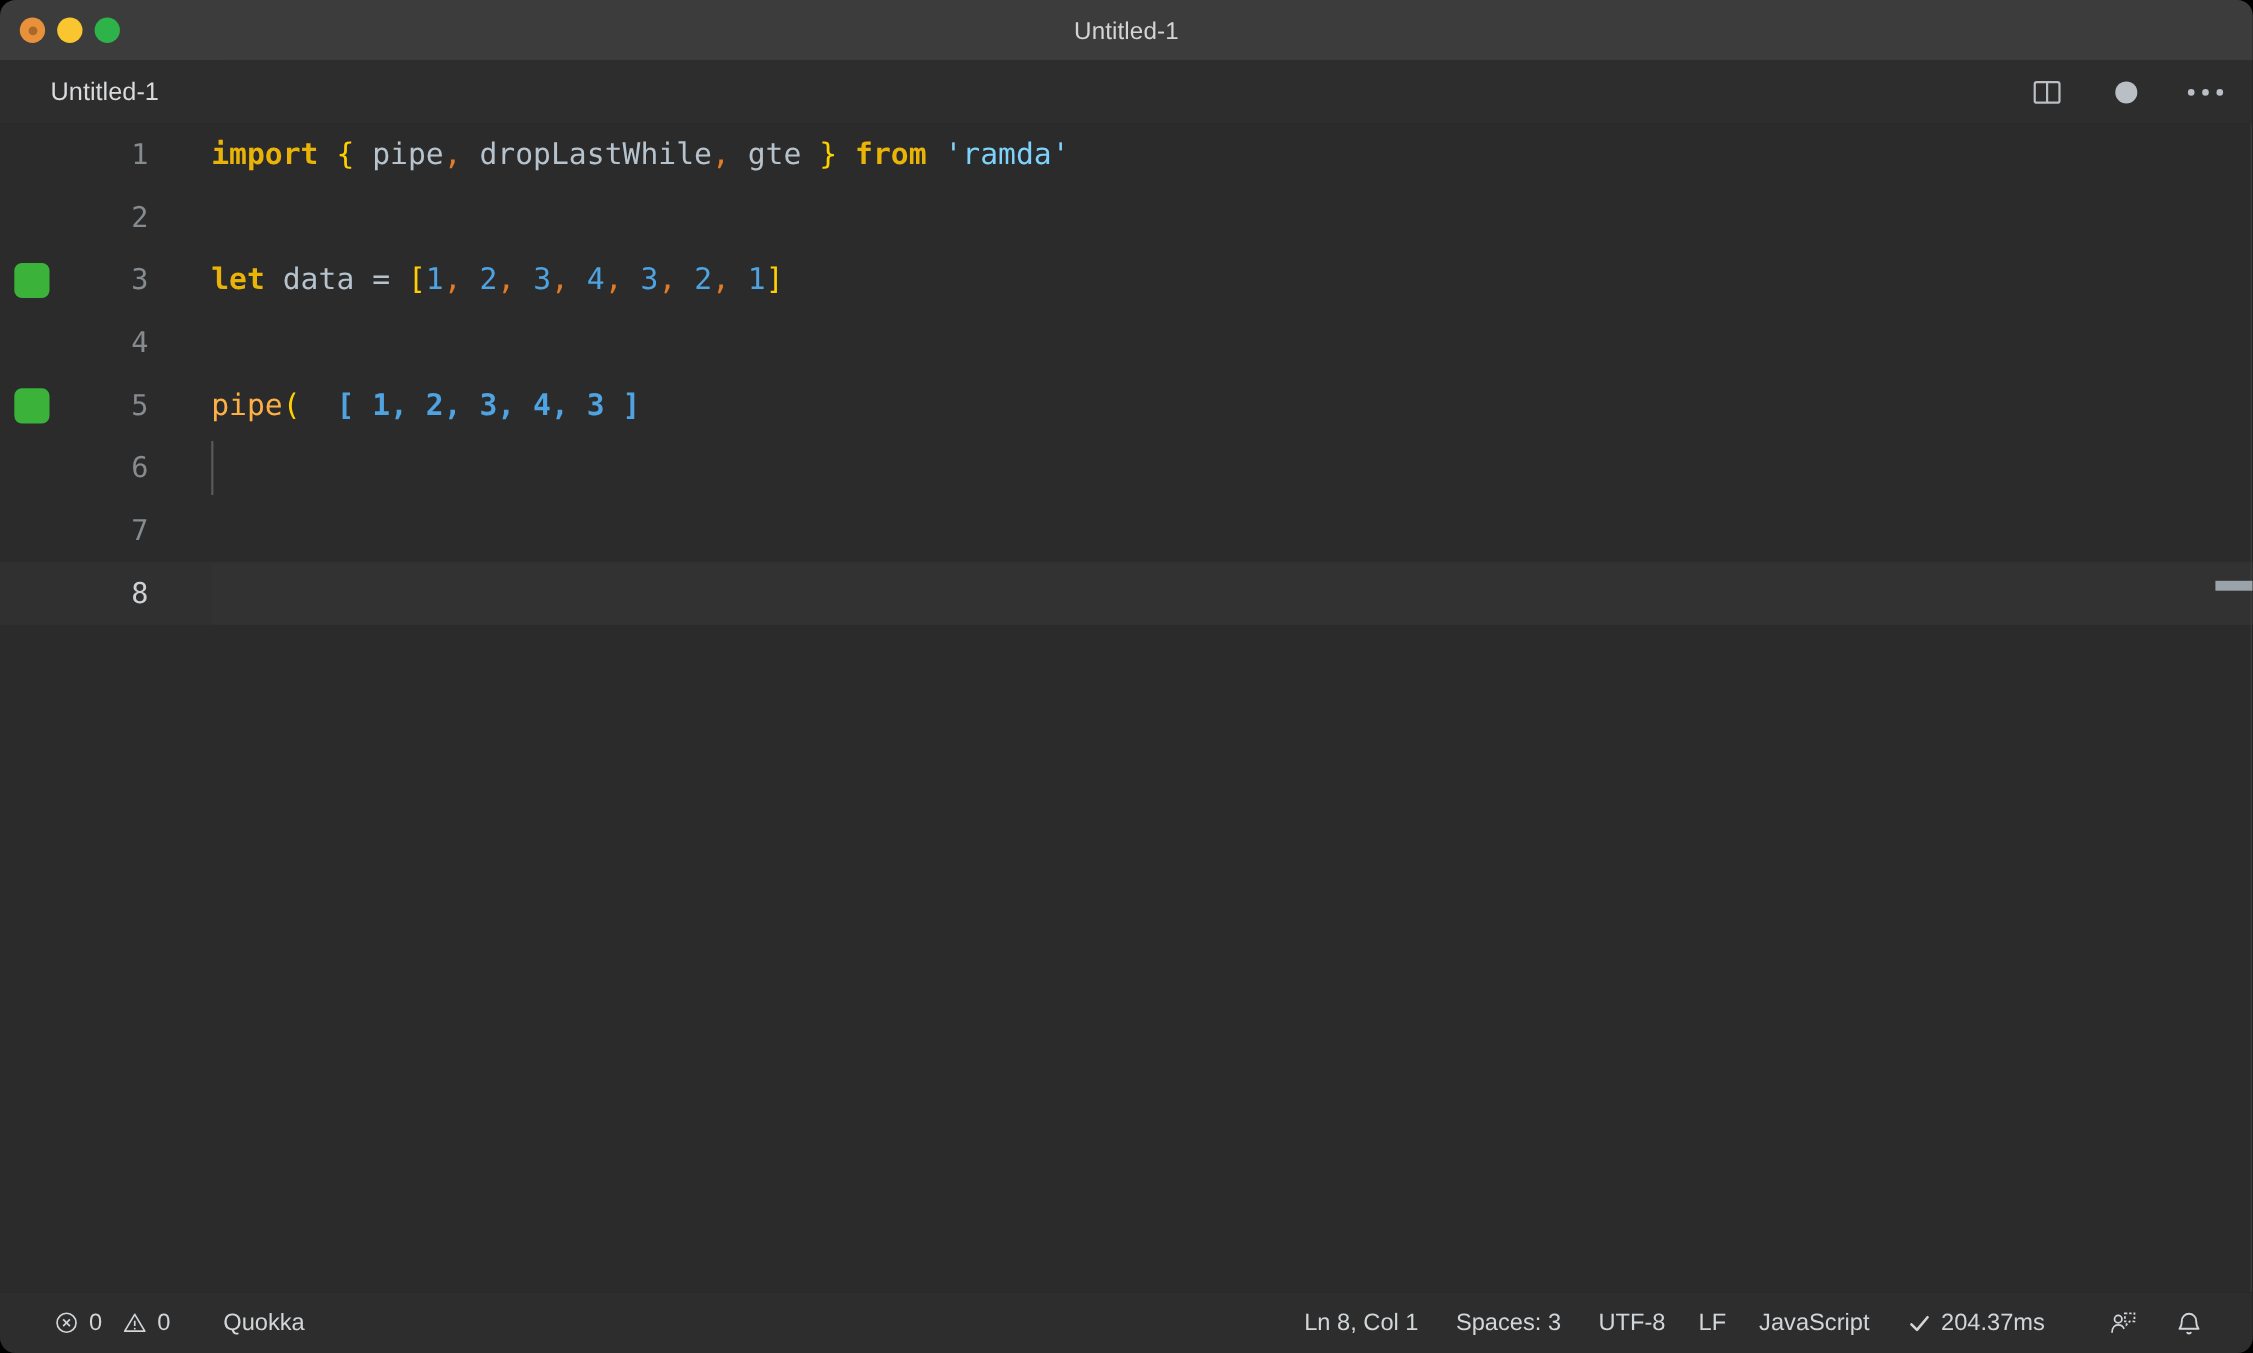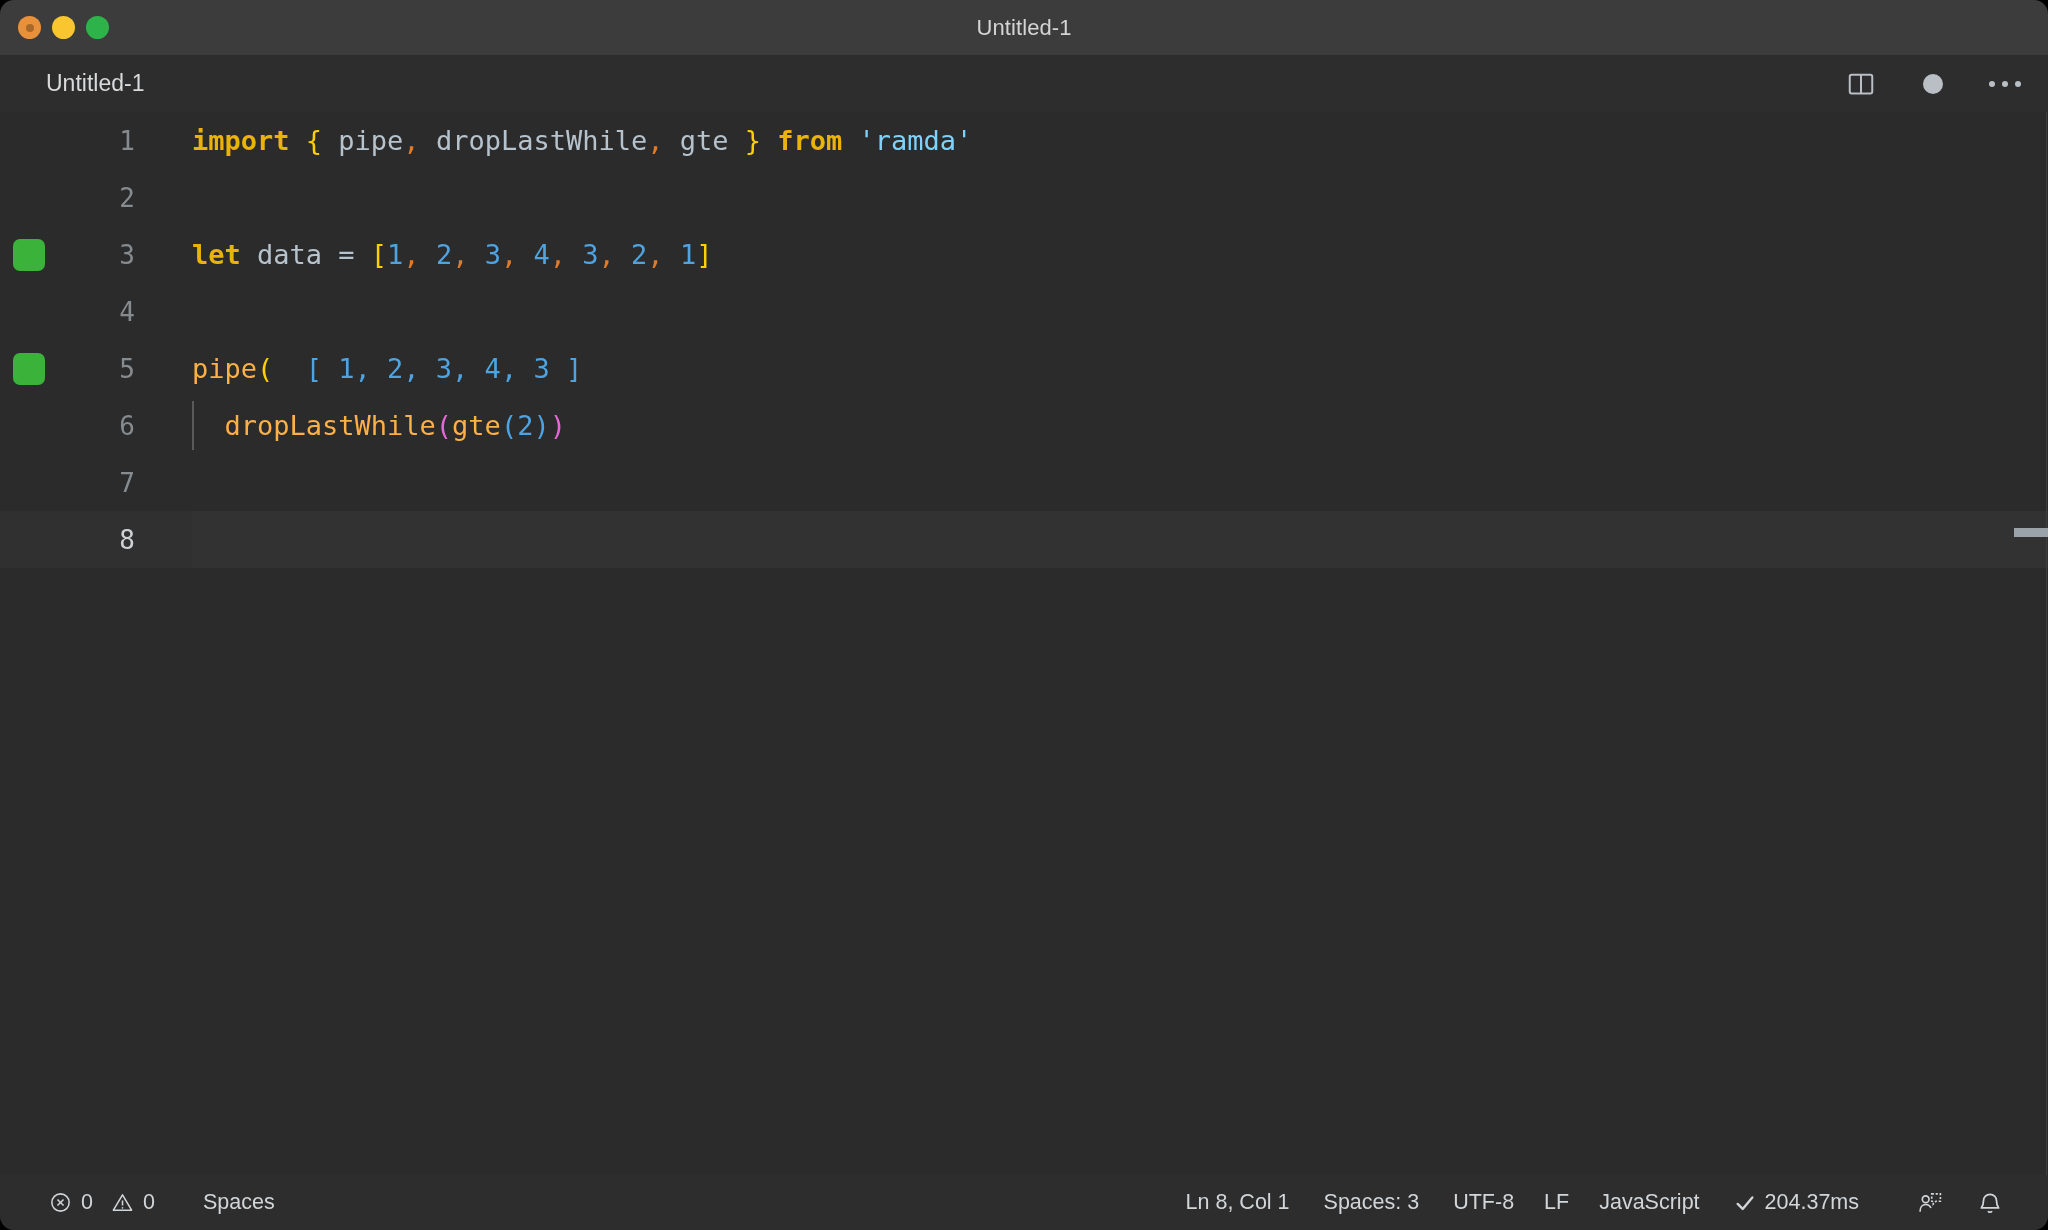--- a/index.html
+++ b/index.html
@@ -158,21 +158,21 @@
   .t-plain   { color:#b6c2cc; }
   .t-brace-y { color:#ffd000; }
   .t-comma   { color:#e07b2a; }
   .t-num     { color:#4ea3e0; }
   .t-str     { color:#7dd3fc; }
   .t-fn      { color:#fcb045; }
   .t-paren-y { color:#ffd000; }
   .t-paren-m { color:#e668d8; }
   .t-paren-b { color:#4ea3e0; }
   .t-comment { color:#808a90; font-style: italic; }
-  .t-inline  { color:#4ea3e0; }
+  .t-inline  { color:#4ea3e0;font-weight:bold; }
 
   
   .ruler {
     position: absolute;
     left: 2046px; top: 0; bottom: 0;
     width: 1px;
     background: #3f3f3f;
   }
   .overview-marker {
     position: absolute;
@@ -241,21 +241,21 @@
     </div>
   </div>
 
   <div class="editor">
     <div class="code-area" id="code-area">
         <div class="line"><span class="gutter-num">1</span><span class="line-content"><span class="t-kw">import</span><span class="t-plain"> </span><span class="t-brace-y">{</span><span class="t-plain"> pipe</span><span class="t-comma">,</span><span class="t-plain"> dropLastWhile</span><span class="t-comma">,</span><span class="t-plain"> gte </span><span class="t-brace-y">}</span><span class="t-plain"> </span><span class="t-kw">from</span><span class="t-plain"> </span><span class="t-str">'ramda'</span></span></div>
         <div class="line"><span class="gutter-num">2</span><span class="line-content"></span></div>
         <div class="line"><span class="gutter-mark" style="background: rgb(59, 179, 59);"></span><span class="gutter-num">3</span><span class="line-content"><span class="t-kw">let</span><span class="t-plain"> data = </span><span class="t-brace-y">[</span><span class="t-num">1</span><span class="t-comma">,</span><span class="t-plain"> </span><span class="t-num">2</span><span class="t-comma">,</span><span class="t-plain"> </span><span class="t-num">3</span><span class="t-comma">,</span><span class="t-plain"> </span><span class="t-num">4</span><span class="t-comma">,</span><span class="t-plain"> </span><span class="t-num">3</span><span class="t-comma">,</span><span class="t-plain"> </span><span class="t-num">2</span><span class="t-comma">,</span><span class="t-plain"> </span><span class="t-num">1</span><span class="t-brace-y">]</span></span></div>
         <div class="line"><span class="gutter-num">4</span><span class="line-content"></span></div>
         <div class="line"><span class="gutter-mark" style="background: rgb(59, 179, 59);"></span><span class="gutter-num">5</span><span class="line-content"><span class="t-fn">pipe</span><span class="t-paren-y">(</span><span class="t-plain">  </span><span class="t-inline">[ 1, 2, 3, 4, 3 ]</span></span></div>
-        <div class="line"><span class="gutter-num">6</span><span class="indent-guide"></span><span class="line-content"><span class="t-plain">  </span><span class="t-fn">dropLastWhile</span><span class="t-paren-m">(</span><span class="t-fn">gte</span><span class="t-paren-b">(</span><span class="t-num">2</span><span class="t-paren-b">)</span><span class="t-paren-m">)</span></span></div>
+        <div class="line"><span class="gutter-num">6</span><span class="indent-guide"></span></div>
         <div class="line"><span class="gutter-num">7</span></div>
         <div class="line current"><span class="gutter-num">8</span><span class="line-content"></span></div>
       </div>
     <div class="ruler"></div>
     <div class="overview-marker"></div>
   </div>
 
   <div class="statusbar">
     <div class="sb-left">
       <div class="sb-item">
@@ -270,21 +270,21 @@
         <span style="margin-left:9px;">
           <svg width="23" height="23" viewBox="0 0 24 24" fill="none" stroke="#d2d6d9" stroke-width="1.6">
             <path d="M12 4 L21.5 20 L2.5 20 Z" stroke-linejoin="round"></path>
             <line x1="12" y1="10" x2="12" y2="15"></line>
             <circle cx="12" cy="17.6" r="0.9" fill="#d2d6d9" stroke="none"></circle>
           </svg>
         </span>
         <span>0</span>
       </div>
       <div class="sb-item" style="margin-left:14px;">
-        <span>Spaces</span>
+        <span>Quokka</span>
       </div>
     </div>
 
     <div class="sb-right">
       <div class="sb-item">
         <span>Ln 8, Col 1</span>
       </div>
       <div class="sb-item">
         <span>Spaces: 3</span>
       </div>

